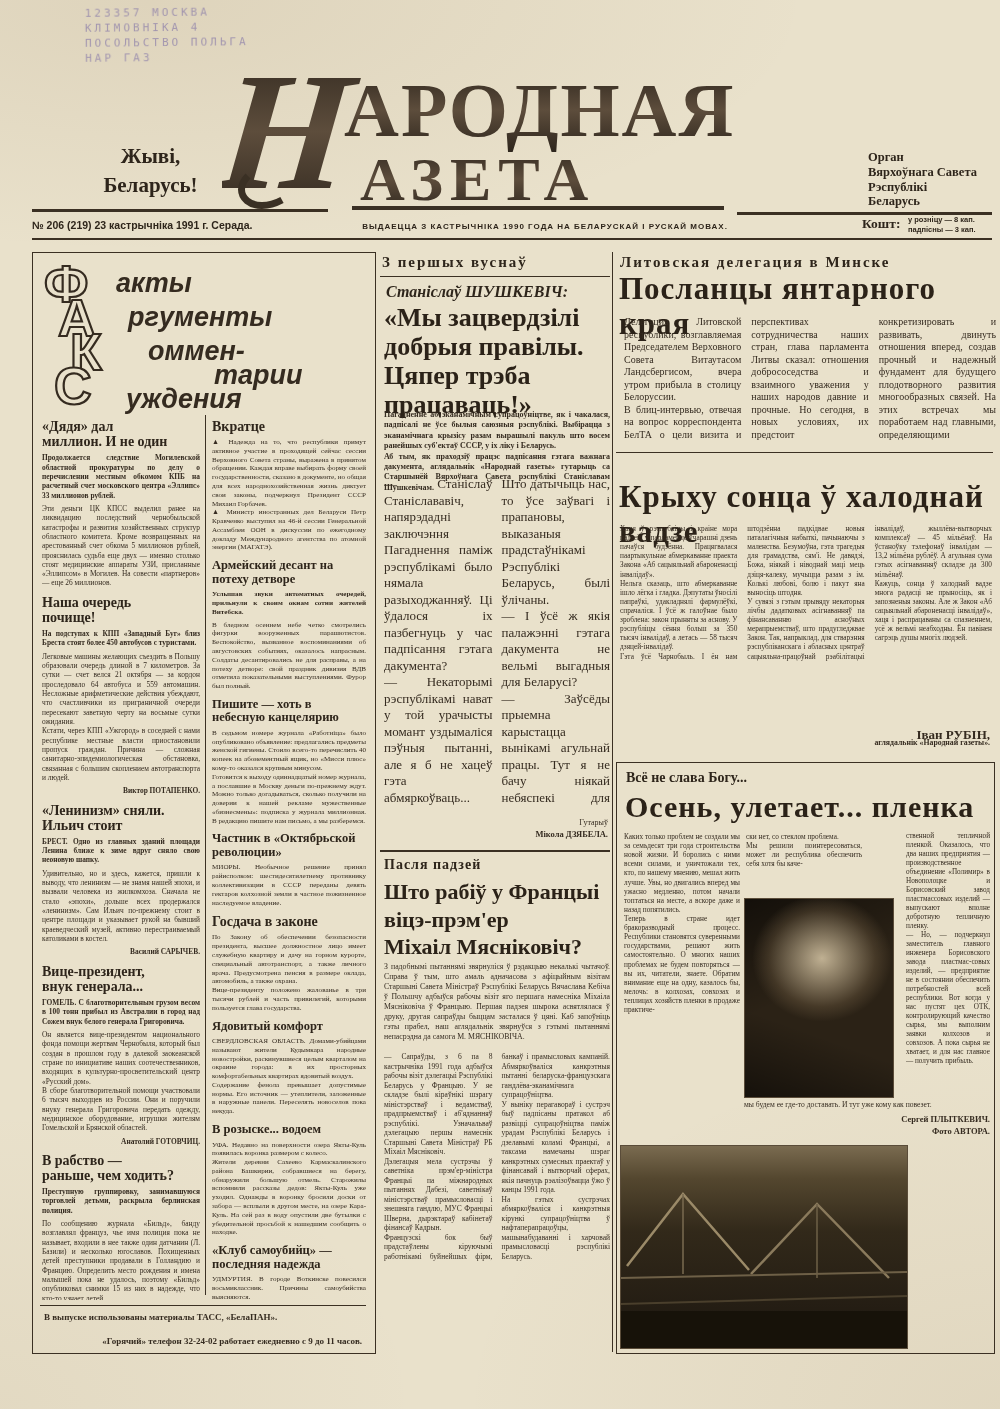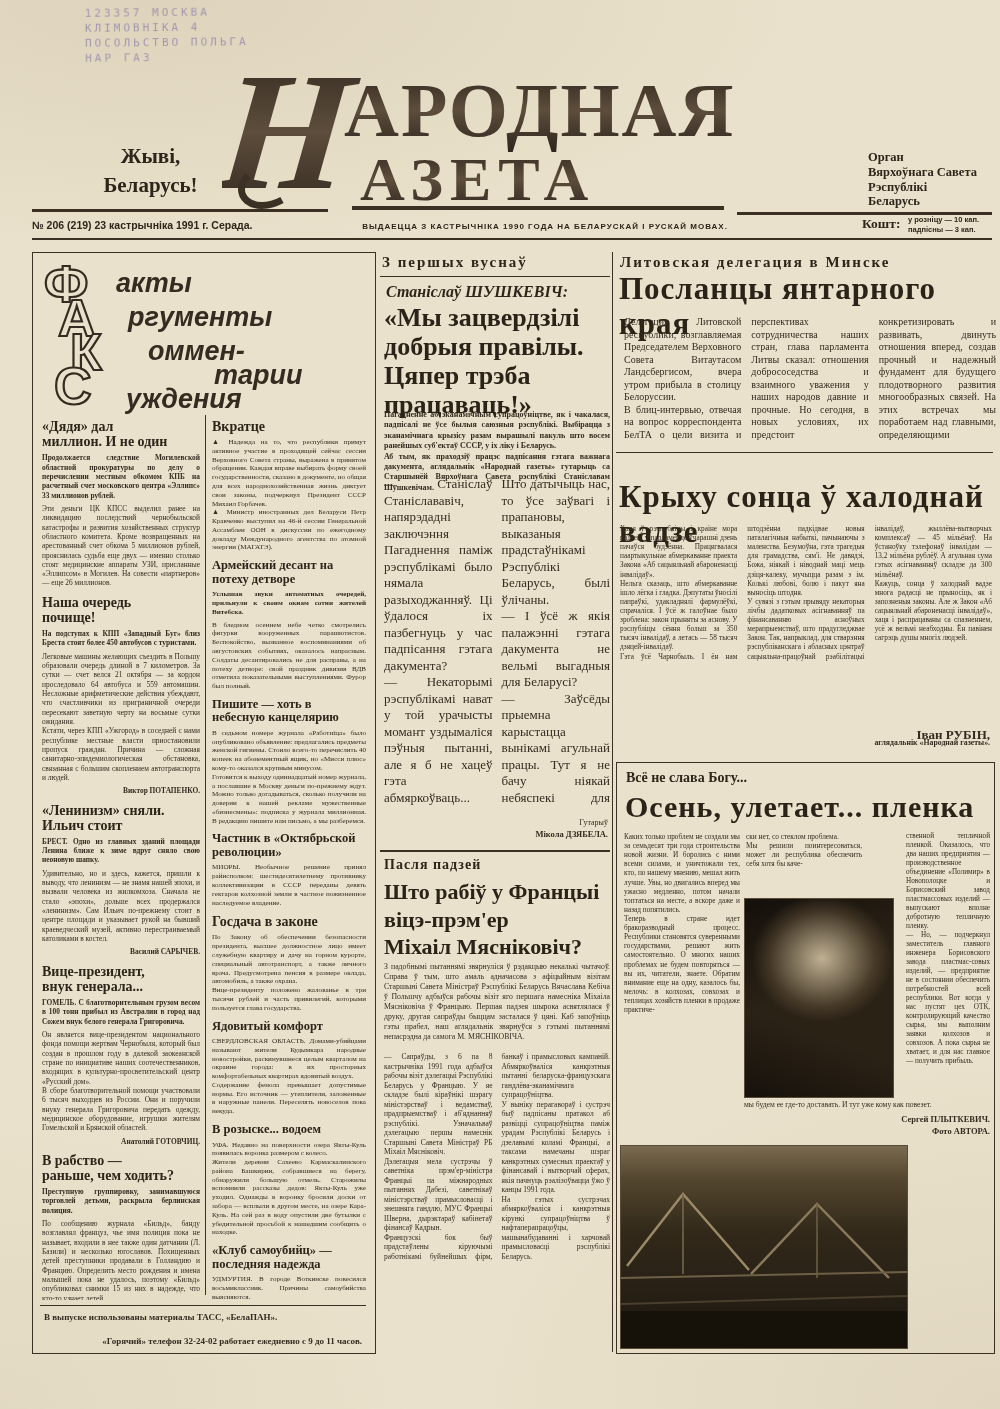--- a/index.html
+++ b/index.html
@@ -76,21 +76,21 @@
 Рэспублікі
 Беларусь</div>
 
   <div class="rule" style="left:32px;top:209px;width:296px;height:3px;"></div>
   <div class="rule" style="left:737px;top:212px;width:255px;height:3px;"></div>
   <div class="rule" style="left:32px;top:238px;width:960px;height:1.5px;"></div>
 
   <div class="abs sans b" style="left:32px;top:219px;font-size:10.5px;color:#2e251b;">№ 206 (219) 23 кастрычніка 1991 г. Серада.</div>
   <div class="abs sans b" style="left:350px;top:222px;width:390px;font-size:8px;letter-spacing:1px;color:#2e251b;text-align:center;">ВЫДАЕЦЦА З КАСТРЫЧНІКА 1990 ГОДА НА БЕЛАРУСКАЙ І РУСКАЙ МОВАХ.</div>
   <div class="abs b" style="left:862px;top:216px;font-size:13.5px;color:#2e251b;">Кошт:</div>
-  <div class="abs sans b" style="left:908px;top:215px;font-size:7.5px;color:#2e251b;">у розніцу — 10 кап.</div>
+  <div class="abs sans b" style="left:908px;top:215px;font-size:7.5px;color:#2e251b;">у розніцу — 8 кап.</div>
   <div class="abs sans b" style="left:908px;top:225px;font-size:7.5px;color:#2e251b;">падпісны — 3 кап.</div>
 
   <div class="abs" style="left:32px;top:252px;width:342px;height:1100px;border:1.6px solid #3b3023;"></div>
 
   <div class="abs" style="left:42px;top:258px;width:322px;height:152px;">
     <span class="faks-letter" style="left:2px;top:0px;">Ф</span>
     <span class="faks-letter" style="left:16px;top:34px;">А</span>
     <span class="faks-letter" style="left:28px;top:68px;">К</span>
     <span class="faks-letter" style="left:12px;top:102px;">С</span>
     <span class="faks-word" style="left:74px;top:12px;">акты</span>

